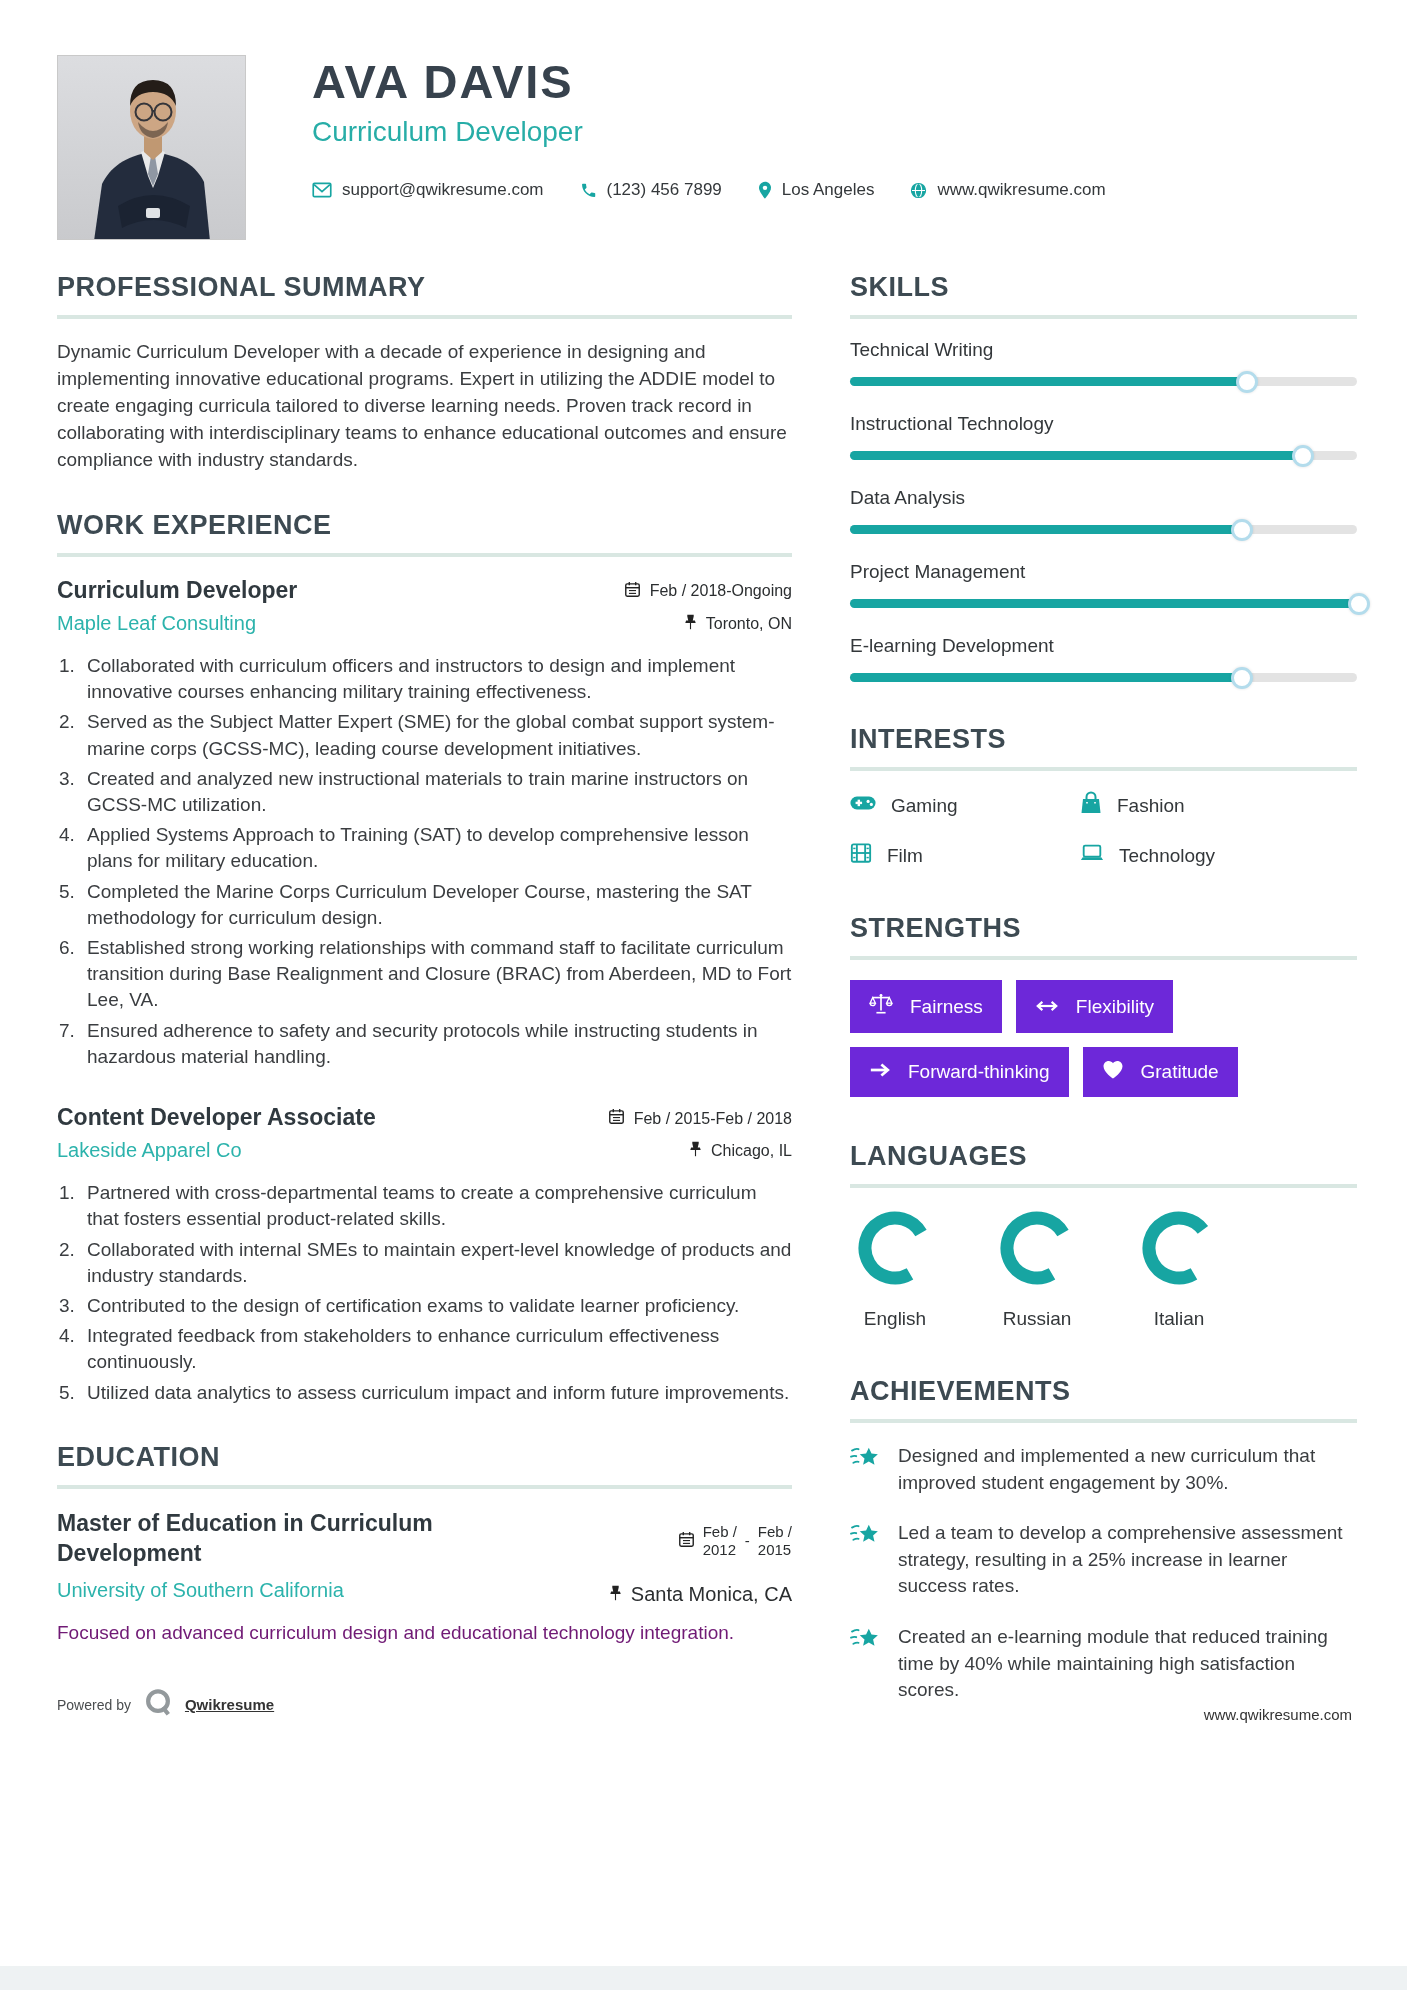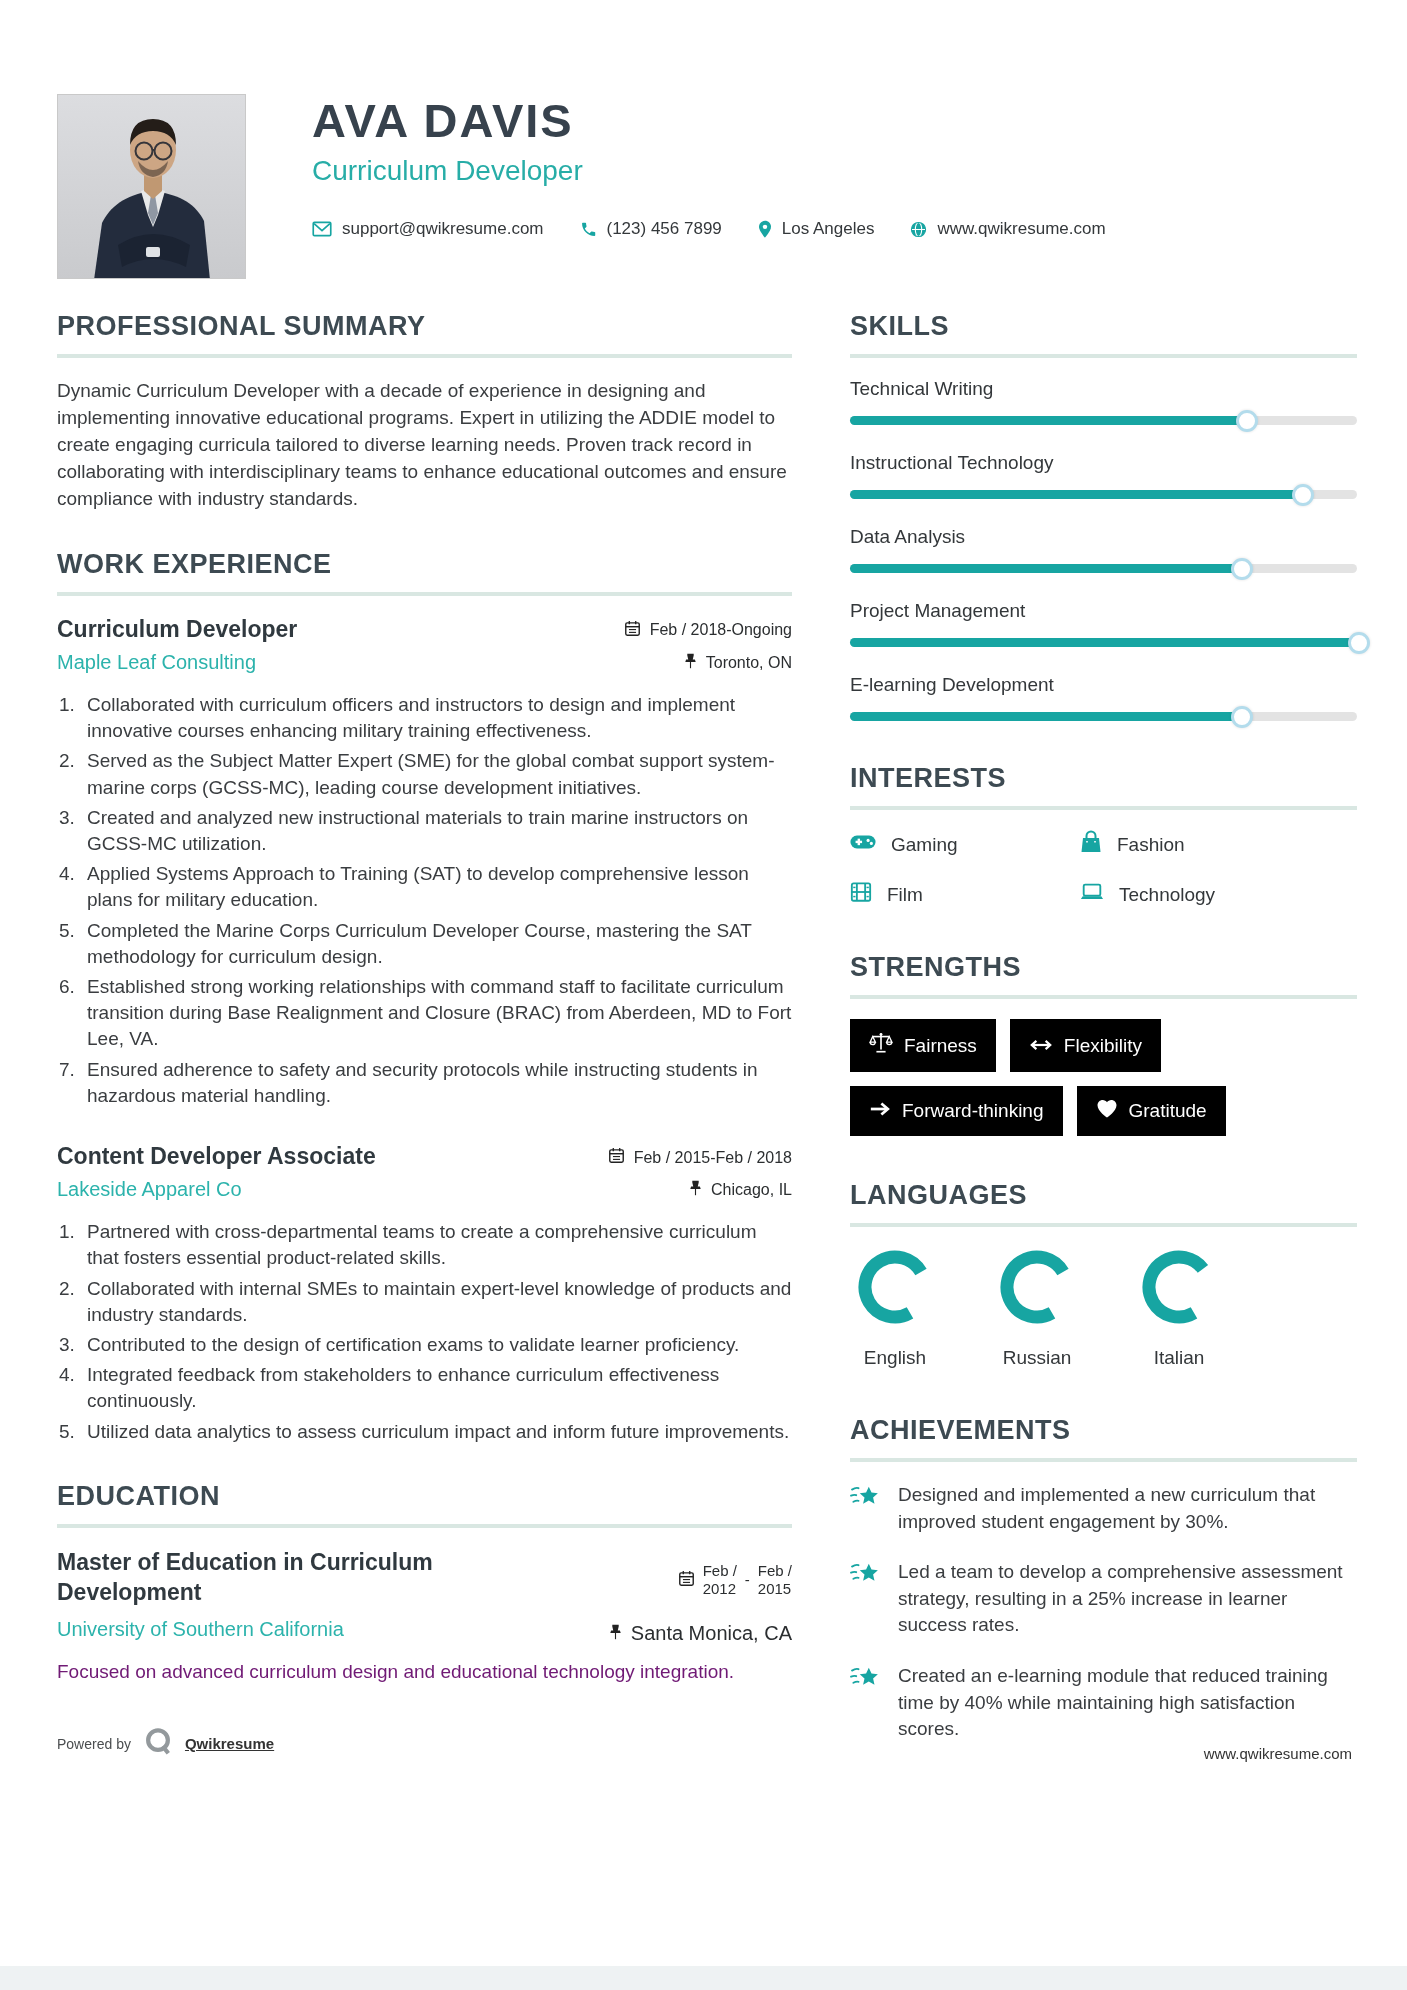--- a/index.html
+++ b/index.html
@@ -1,21 +1,21 @@
 <!DOCTYPE html>
 <html><head>
 <meta charset="utf-8">
 <style>
   * { margin:0; padding:0; box-sizing:border-box; }
   html,body { background:#ffffff; }
   body { font-family:"Liberation Sans", sans-serif; color:#3a3d40; }
   .page { position:relative; width:1407px; height:1990px; margin:0 auto; background:#ffffff; padding:55px 50px 0 57px; overflow:hidden; }
 
   
-  .hdr { display:flex; align-items:flex-start;margin-top:39px; }
+  .hdr { display:flex; align-items:flex-start; }
   .photo { width:189px; height:185px; flex:0 0 auto; border:1px solid #c9c9c9; background:#d7d8da; overflow:hidden; }
   .hdr-text { margin-left:66px; padding-top:2px; }
   .name { font-size:47px; font-weight:bold; letter-spacing:2px; color:#37424d; line-height:1.05; }
   .subtitle { font-size:28px; color:#27ada7; margin-top:10px; font-weight:500; }
   .contact { display:flex; align-items:center; gap:36px; margin-top:32px; font-size:17px; color:#34383b; }
   .c-item { display:inline-flex; align-items:center; gap:10px; white-space:nowrap; }
   .c-item svg { display:block; }
 
   
   .cols { display:flex; margin-top:32px; gap:58px; }
@@ -62,21 +62,21 @@
   .slider-fill { position:relative; height:9px; background:#17a5a2; border-radius:5px; }
   .knob { position:absolute; right:-13px; top:50%; transform:translateY(-50%); width:22px; height:22px; background:#fff; border:3px solid #b3dcec; border-radius:50%; box-shadow:0 0 3px rgba(0,0,0,0.12); }
 
   
   .int-grid { display:grid; grid-template-columns:230px 1fr; row-gap:22px; margin-top:6px; }
   .int-item { display:flex; align-items:center; gap:15px; font-size:19px; color:#33373a; }
   .int-item svg { flex:0 0 auto; }
 
   
   .str-wrap { display:flex; flex-wrap:wrap; gap:14px; margin-top:8px; }
-  .chip { display:inline-flex; align-items:center; gap:11px; background:#000000; color:#fff; font-size:19px; padding:13px 19px; }
+  .chip { display:inline-flex; align-items:center; gap:17px; background:#6d28d9; color:#fff; font-size:19px; padding:13px 19px; }
   .chip svg { flex:0 0 auto; }
 
   
   .lang-row { display:flex; gap:52px; margin-top:10px; }
   .lang { display:flex; flex-direction:column; align-items:center; width:90px; }
   .lang-label { margin-top:20px; font-size:19px; color:#33373a; }
 
   
   .ach-item { display:flex; gap:16px; margin-bottom:24px; }
   .ach-item svg { flex:0 0 auto; margin-top:2px; }

